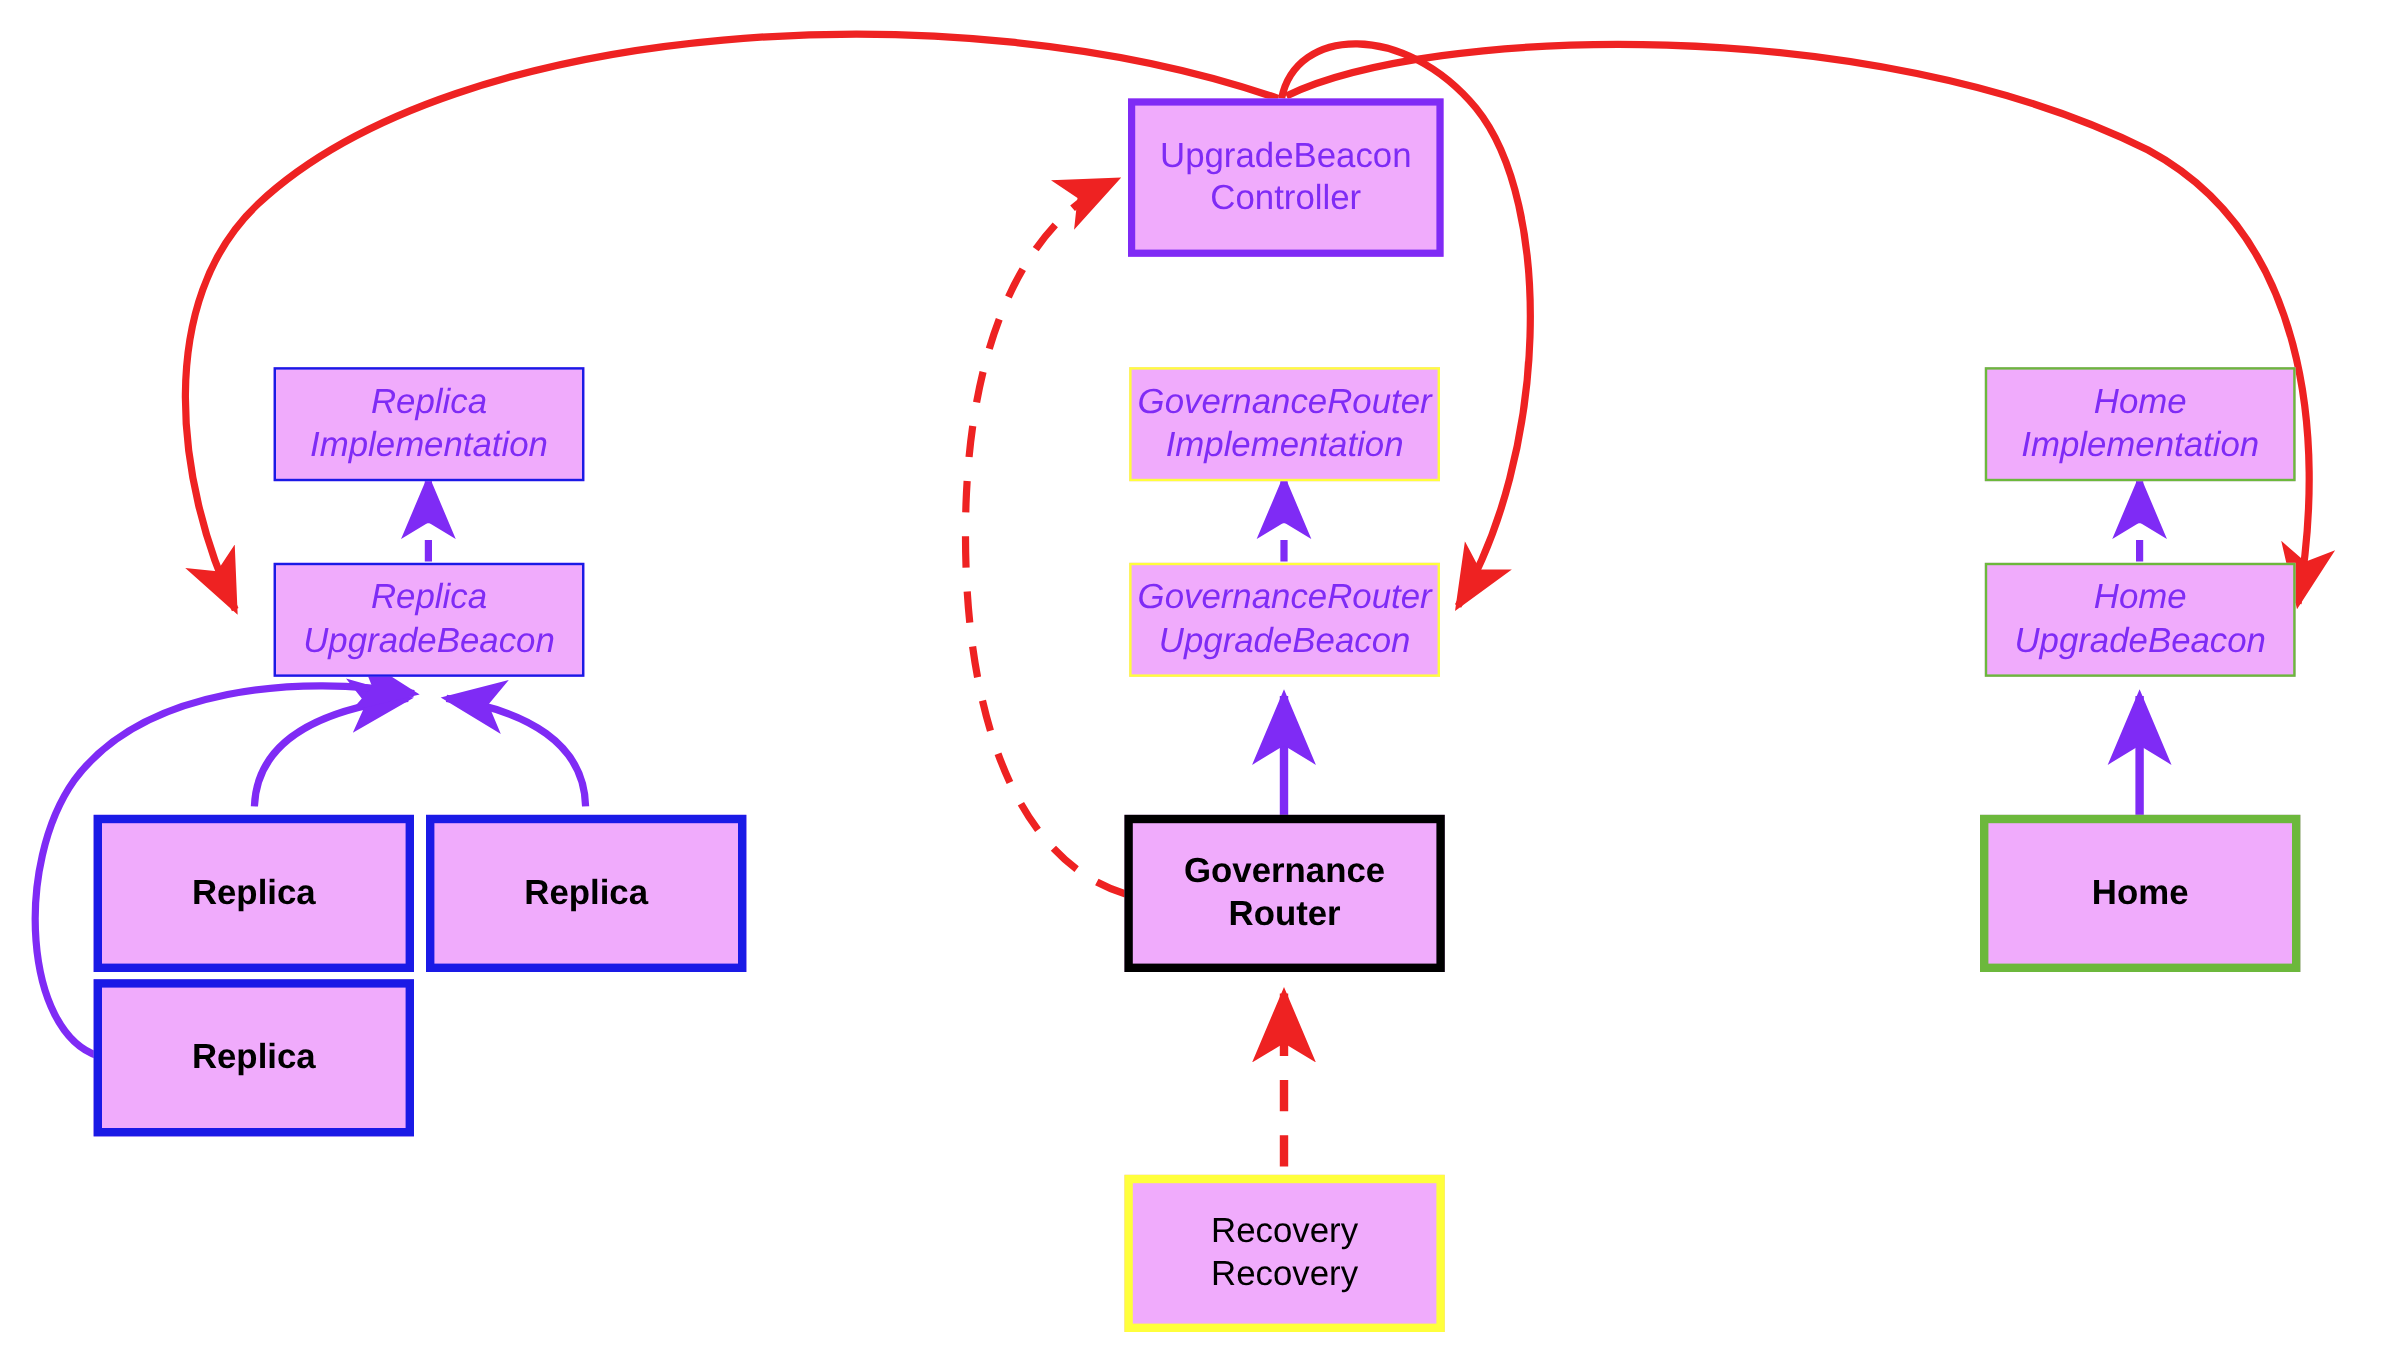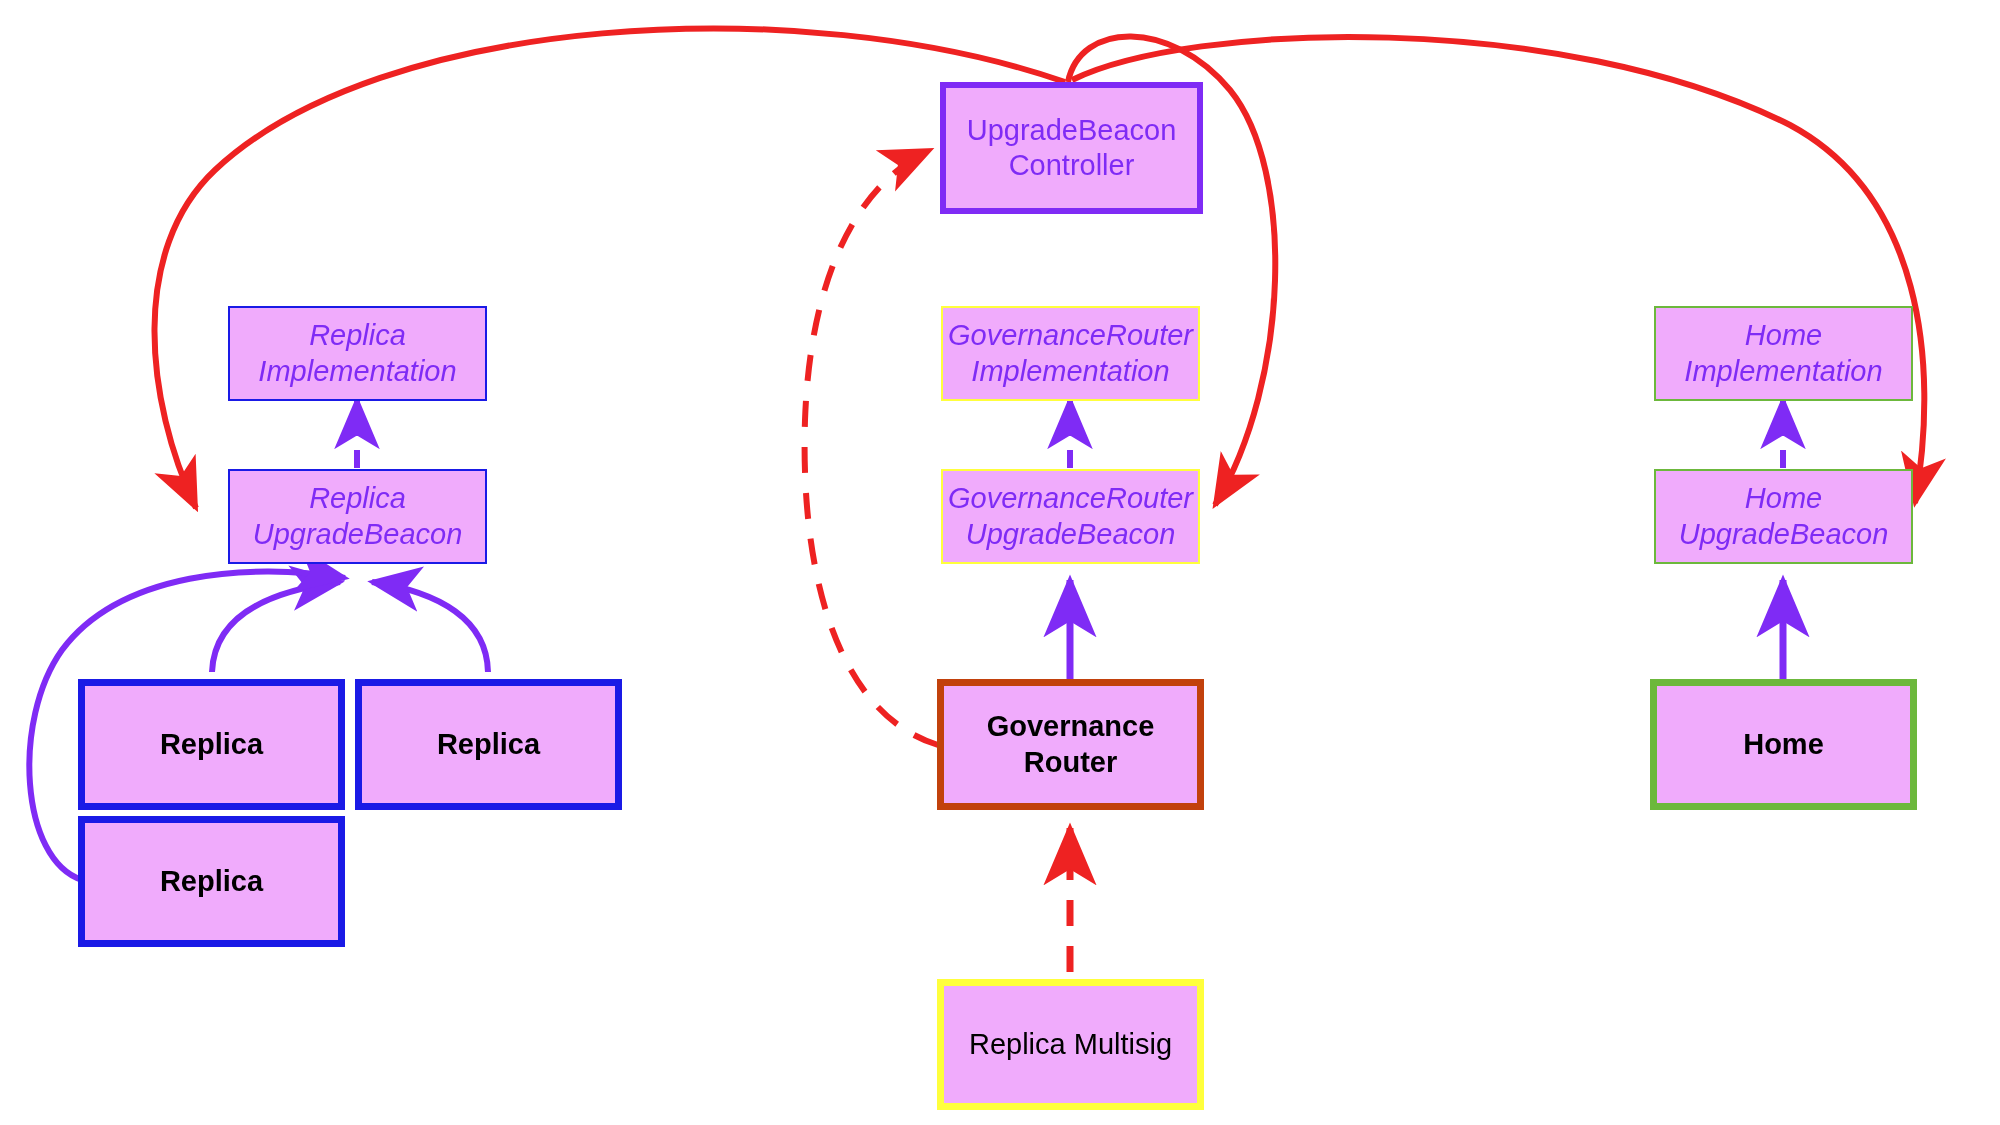--- a/index.html
+++ b/index.html
@@ -64,21 +64,21 @@
     font-size: 29px;
     font-style: italic;
   }
   .v-contract-blue {
     border: 7px solid #1a1ae6;
     color: #000000;
     font-size: 29px;
     font-weight: bold;
   }
   .v-contract-yellow {
-    border: 7px solid #c2410c;
+    border: 7px solid #000000;
     color: #000000;
     font-size: 29px;
     font-weight: bold;
   }
   .v-contract-green {
     border: 7px solid #6cb83c;
     color: #000000;
     font-size: 29px;
     font-weight: bold;
   }
@@ -167,21 +167,21 @@
     <span class="lbl">GovernanceRouter
 UpgradeBeacon</span>
   </div>
 
   <div class="node v-contract-yellow" style="left:937px; top:679px; width:267px; height:131px;">
     <span class="lbl">Governance
 Router</span>
   </div>
 
   <div class="node v-plain-yellow" style="left:937px; top:979px; width:267px; height:131px;">
-    <span class="lbl">Replica Multisig</span>
+    <span class="lbl">Recovery Recovery</span>
   </div>
 
   <div class="node v-impl-green" style="left:1654px; top:306px; width:259px; height:95px;">
     <span class="lbl">Home
 Implementation</span>
   </div>
 
   <div class="node v-impl-green" style="left:1654px; top:469px; width:259px; height:95px;">
     <span class="lbl">Home
 UpgradeBeacon</span>

